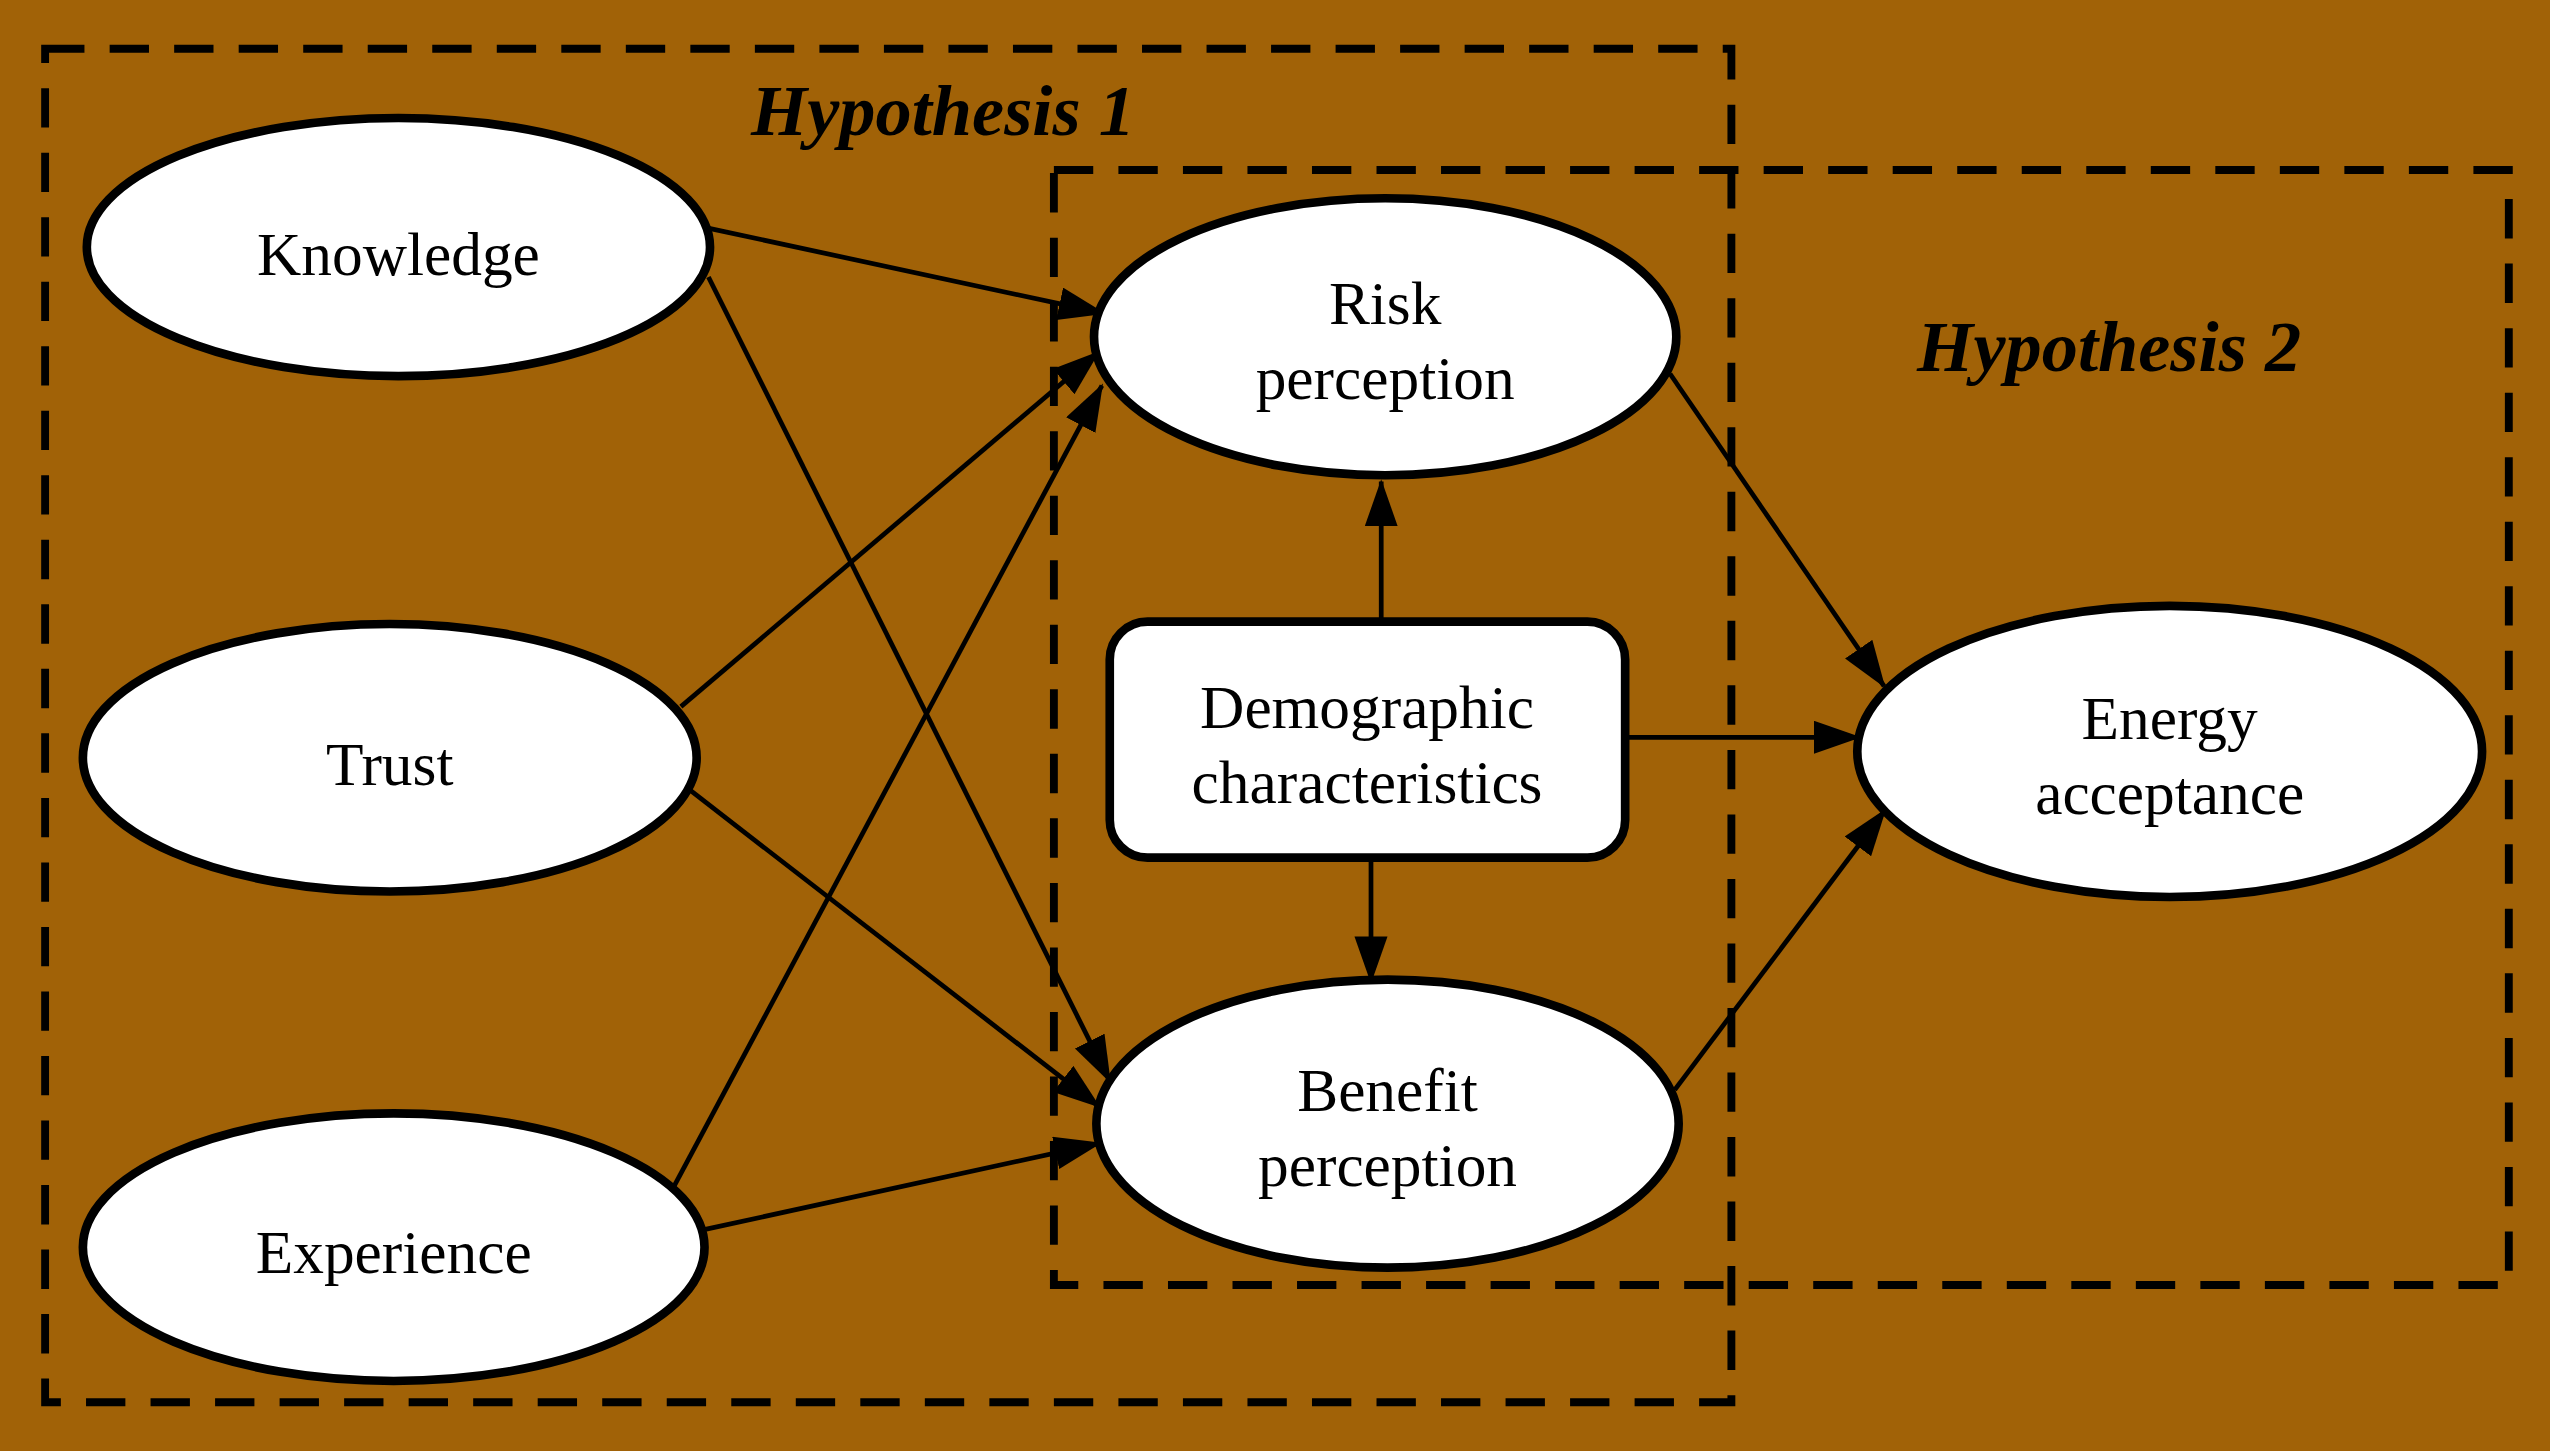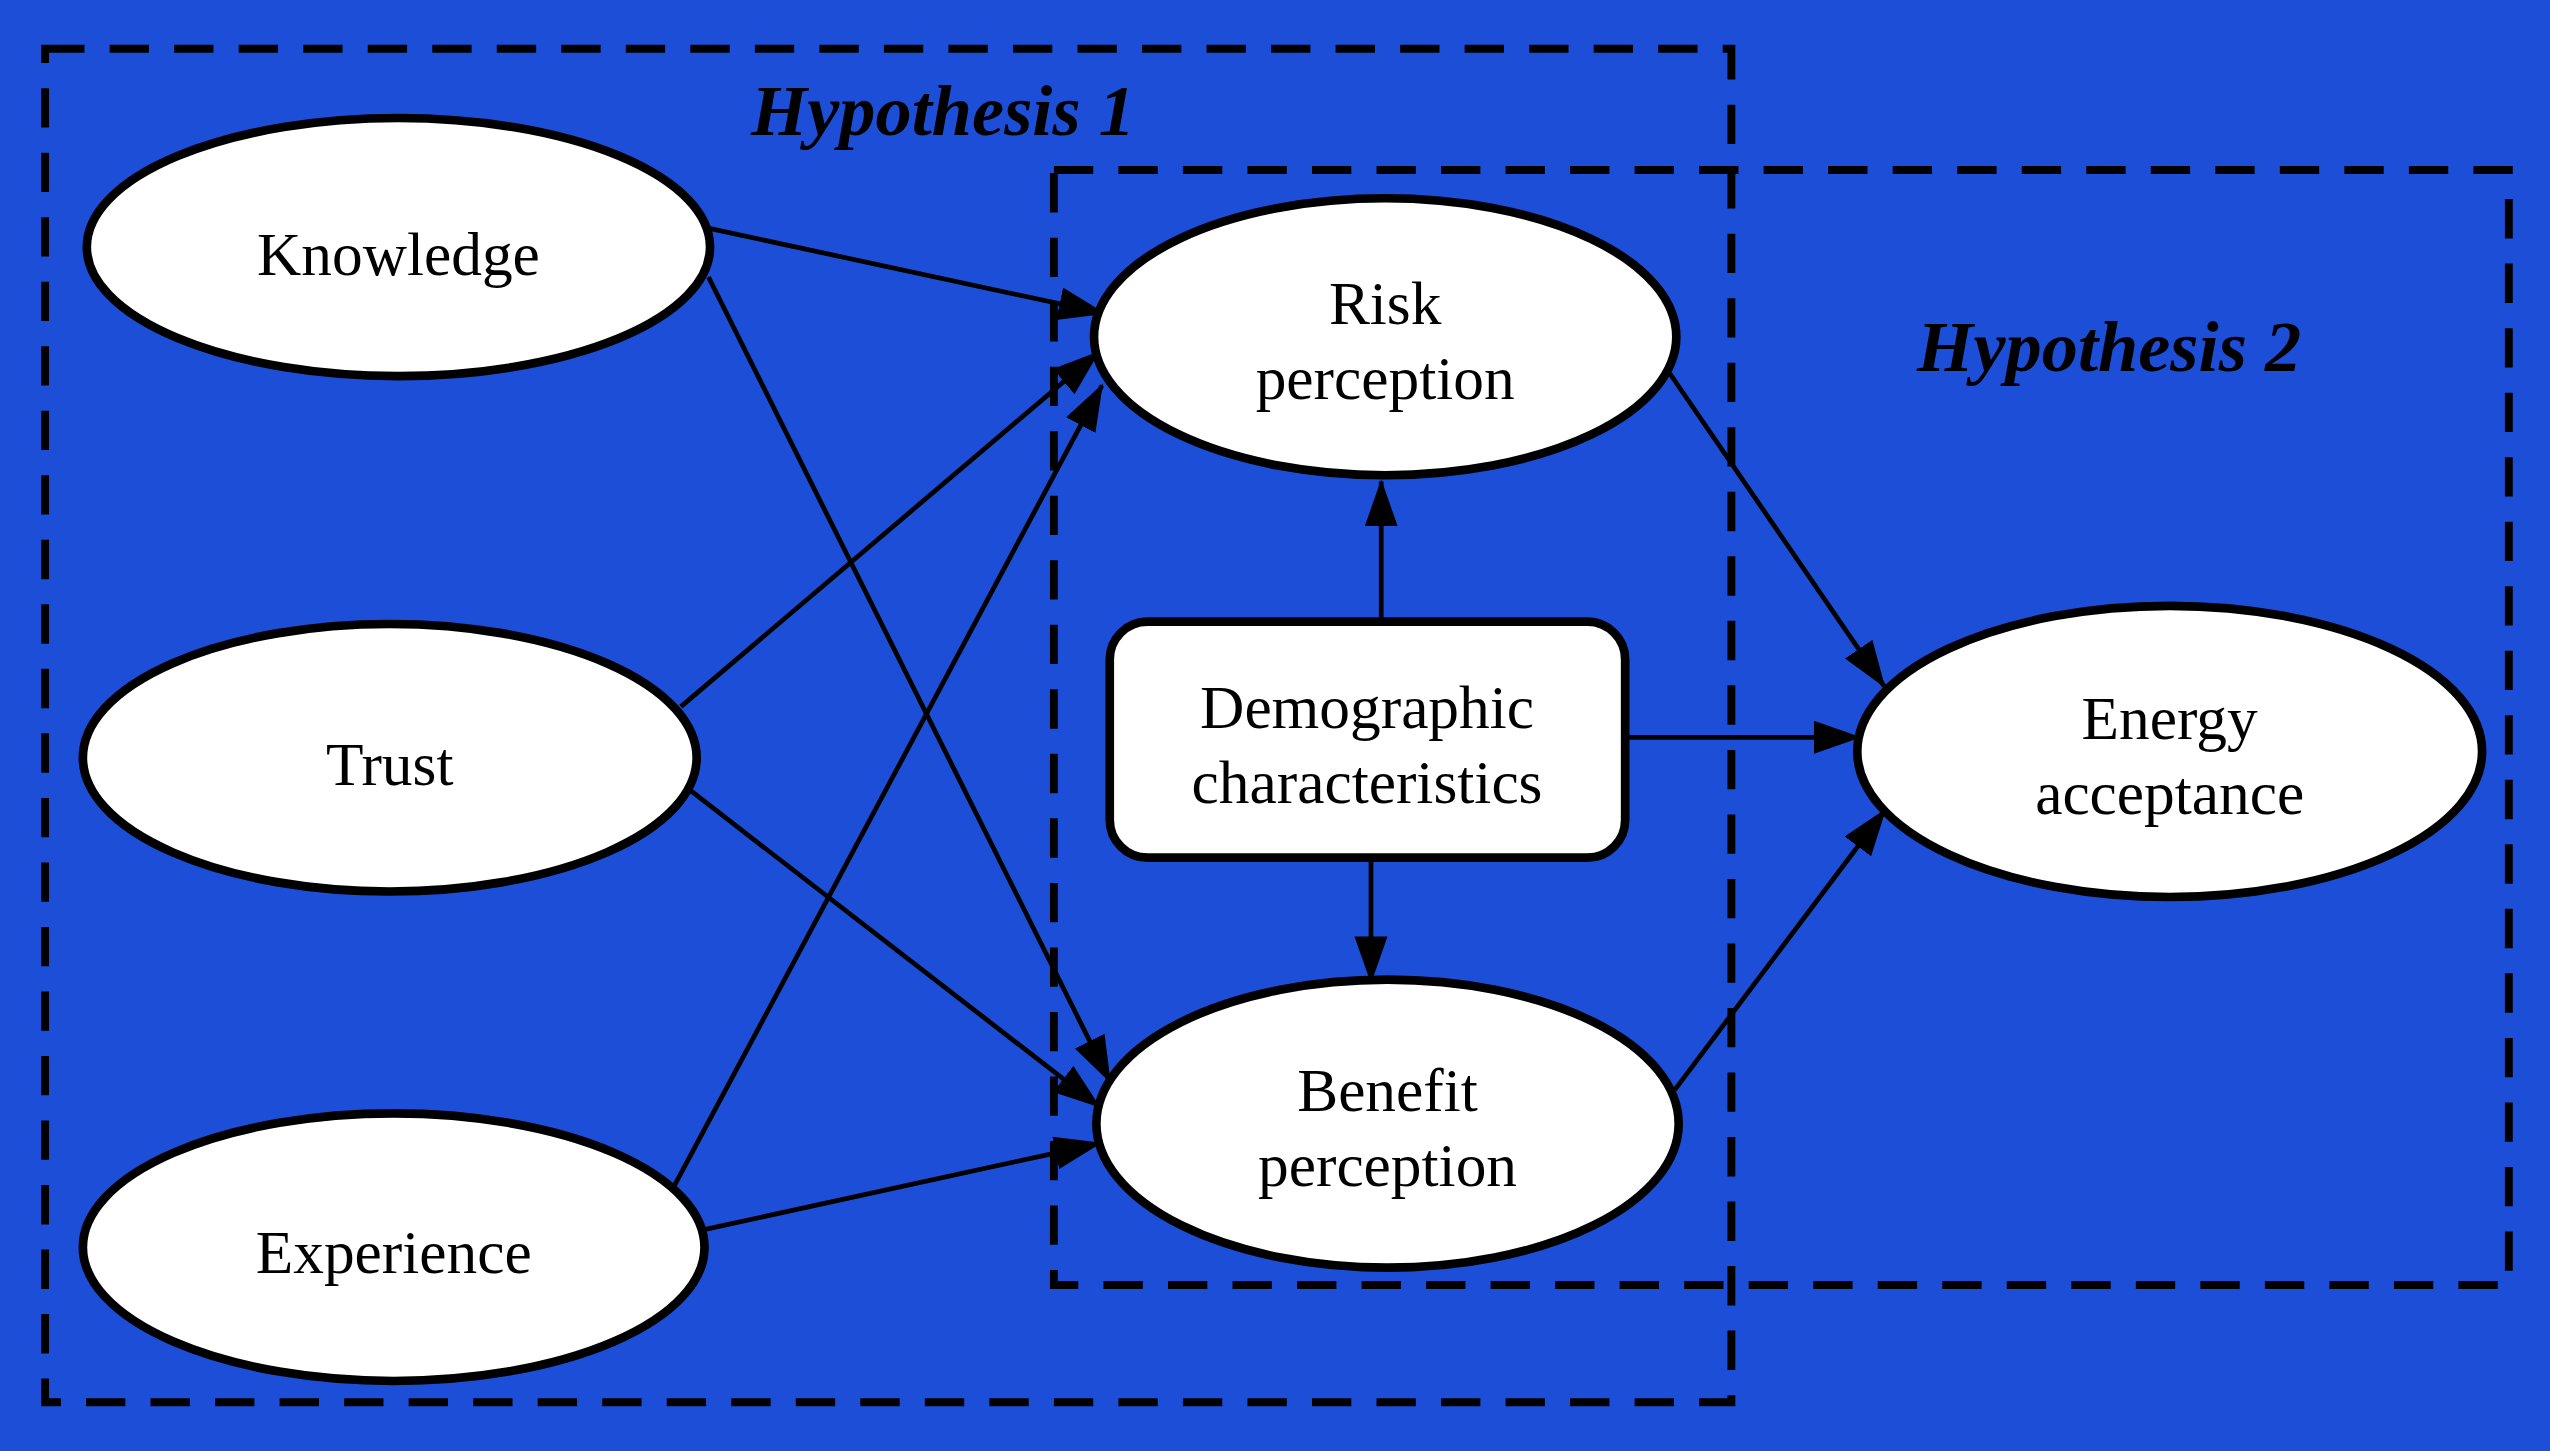--- a/index.html
+++ b/index.html
@@ -4,21 +4,21 @@
 <style>
   html, body {
     margin: 0;
     padding: 0;
     background: #ffffff;
   }
   .page {
     position: relative;
     width: 2550px;
     height: 1451px;
-    background: #1d4ed8;
+    background: #a16207;
     overflow: hidden;
   }
   svg {
     display: block;
     font-family: "Liberation Serif", serif;
   }
   .node-shape {
     fill: #ffffff;
     stroke: #000000;
     stroke-width: 11;

